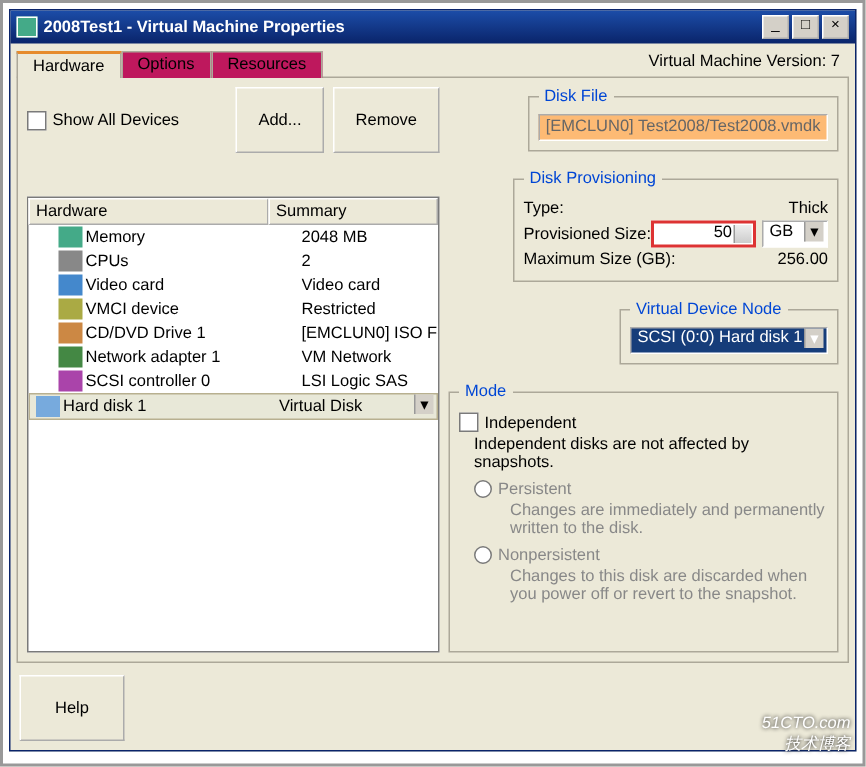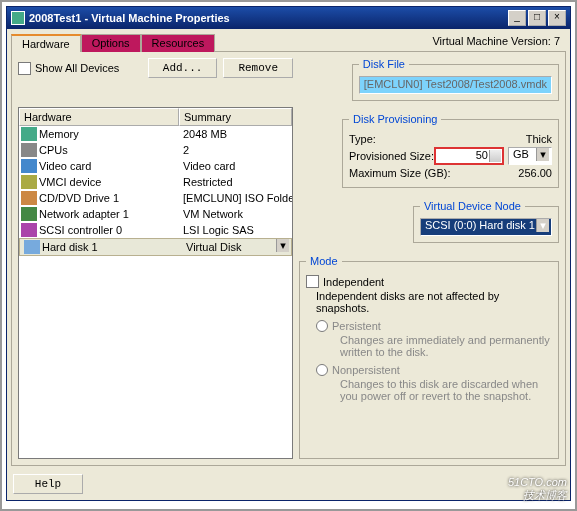--- a/index.html
+++ b/index.html
@@ -13,37 +13,37 @@
   .winbtn { width: 18px; height: 16px; background: #d4d0c8; border: 1px outset #fff; font-size: 10px; text-align: center; line-height: 12px; cursor: pointer; color:#000;}
   .tabs { display: flex; margin: 4px 4px 0 4px; position: relative; }
   .tab { padding: 2px 10px; border: 1px solid #aca899; border-bottom: none; background: #ece9d8; margin-right: 0; cursor: pointer; position: relative; top: 1px; }
   .tab.active { background: #ece9d8; z-index: 2; border-top: 2px solid #e68b2c;}
   .tab:not(.active){ background:#be185d; border-top:1px solid #aca899;}
   .vmversion { margin-left: auto; padding: 2px 6px; }
   .body { flex: 1; border: 1px solid #aca899; margin: 0 4px 4px 4px; background: #ece9d8; display: flex; padding: 6px; gap: 6px; }
   .left { width: 275px; display: flex; flex-direction: column; gap: 25px; }
   .left-top { display: flex; align-items: center; margin-bottom: 4px; }
   .chk { width: 13px; height: 13px; border: 1px solid #7a7a7a; background: #fff; margin-right: 4px; display: inline-block; }
-  .btn { border: 1px outset #fff; background: #ece9d8; padding: 3px 14px; cursor: pointer; font-family: Liberation Mono, monospace; }
+  .btn { border: 1px outset #fff; background: #ece9d8; padding: 15px 14px; cursor: pointer; }
   .spacer { flex: 1; }
   .table { border: 1px solid #7a7a7a; background: #fff; flex: 1; display: flex; flex-direction: column; }
   .thead { display: flex; }
   .th { background: #ece9d8; border: 1px outset #fff; padding: 2px 4px; }
   .th.hw { width: 160px; }
   .th.sm { flex: 1; }
   .tbody { flex: 1; overflow: hidden; }
-  .tr { display: flex; align-items: center; height: 16px; padding-left: 2px; }
+  .tr { display: flex; align-items: center; height: 16px; padding-left: 20px; }
   .tr.sel { background: #e8e8d8; border: 1px solid #b8b090; }
   .td-icon { width: 16px; height: 14px; margin-right: 2px; display: inline-block; }
   .td-hw { width: 144px; white-space: nowrap; overflow: hidden; }
   .td-sm { flex: 1; white-space: nowrap; overflow: hidden; }
   .right { flex: 1; display: flex; flex-direction: column; gap: 12px; align-items: flex-end; }
   fieldset { border: 1px solid #aca899; padding: 6px; margin: 0; }
   legend { padding: 0 4px; color:#0046d5;}
-  .txtbox { width: 100%; height: 18px; border: 1px inset #fff; background: #7dd3fc; padding: 1px 4px; color: #666; }
+  .txtbox { width: 100%; height: 18px; border: 1px inset #fff; background: #fdba74; padding: 1px 4px; color: #666; }
   .row { display: flex; align-items: center; margin: 2px 0; }
   .row .lbl { flex: 1; }
   .spin { width: 70px; height: 18px; border: 2px solid #d33; background: #fff; text-align: right; padding-right: 14px; position: relative; }
   .spin::after{content:'';position:absolute;right:1px;top:1px;bottom:1px;width:11px;background:linear-gradient(#eee,#ccc);border-left:1px solid #999;}
   .sel { height: 18px; border: 1px inset #fff; background: #fff; padding: 0 16px 0 4px; position: relative; }
   .sel::after{content:'▾';position:absolute;right:2px;top:0;width:12px;text-align:center;background:#d4d0c8;border-left:1px solid #999;}
   .sel.wide{background:#163d7a;color:#fff;width:100%;}
   .radio { width: 12px; height: 12px; border: 1px solid #7a7a7a; border-radius: 50%; background: #fff; margin-right: 4px; display: inline-block; vertical-align: middle; }
   .disabled { color: #888; }
   .indent { margin-left: 10px; }

